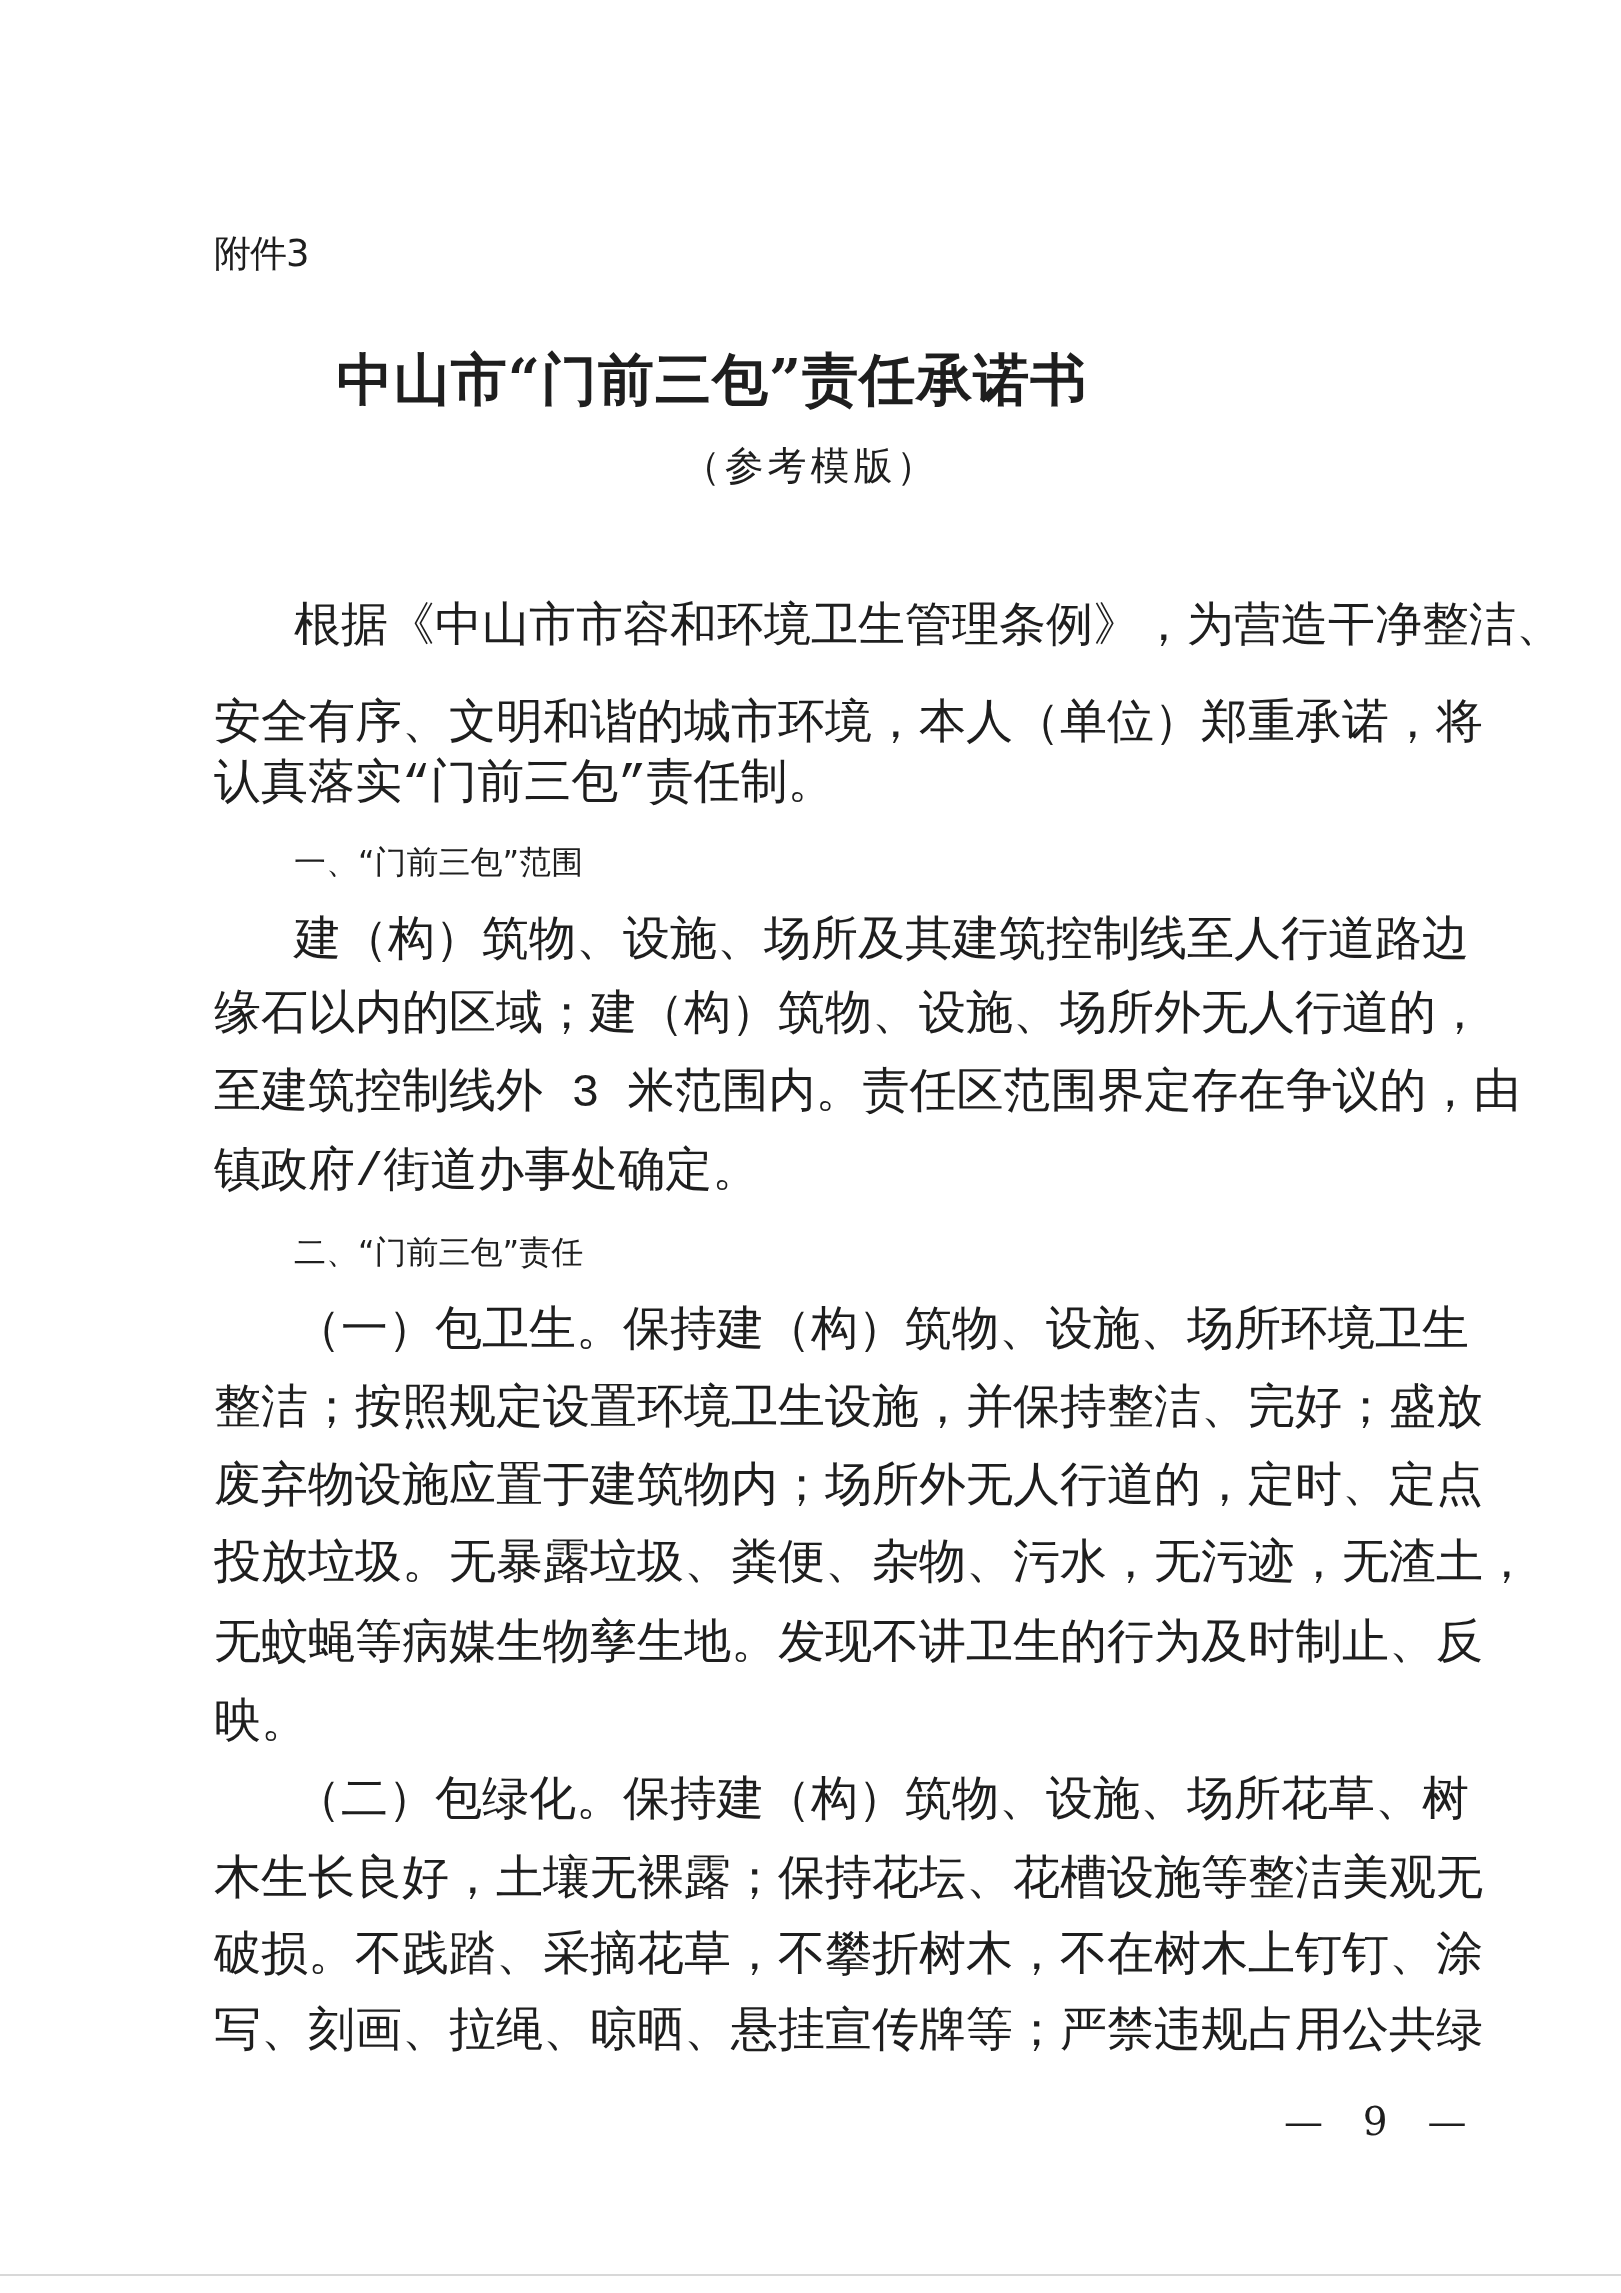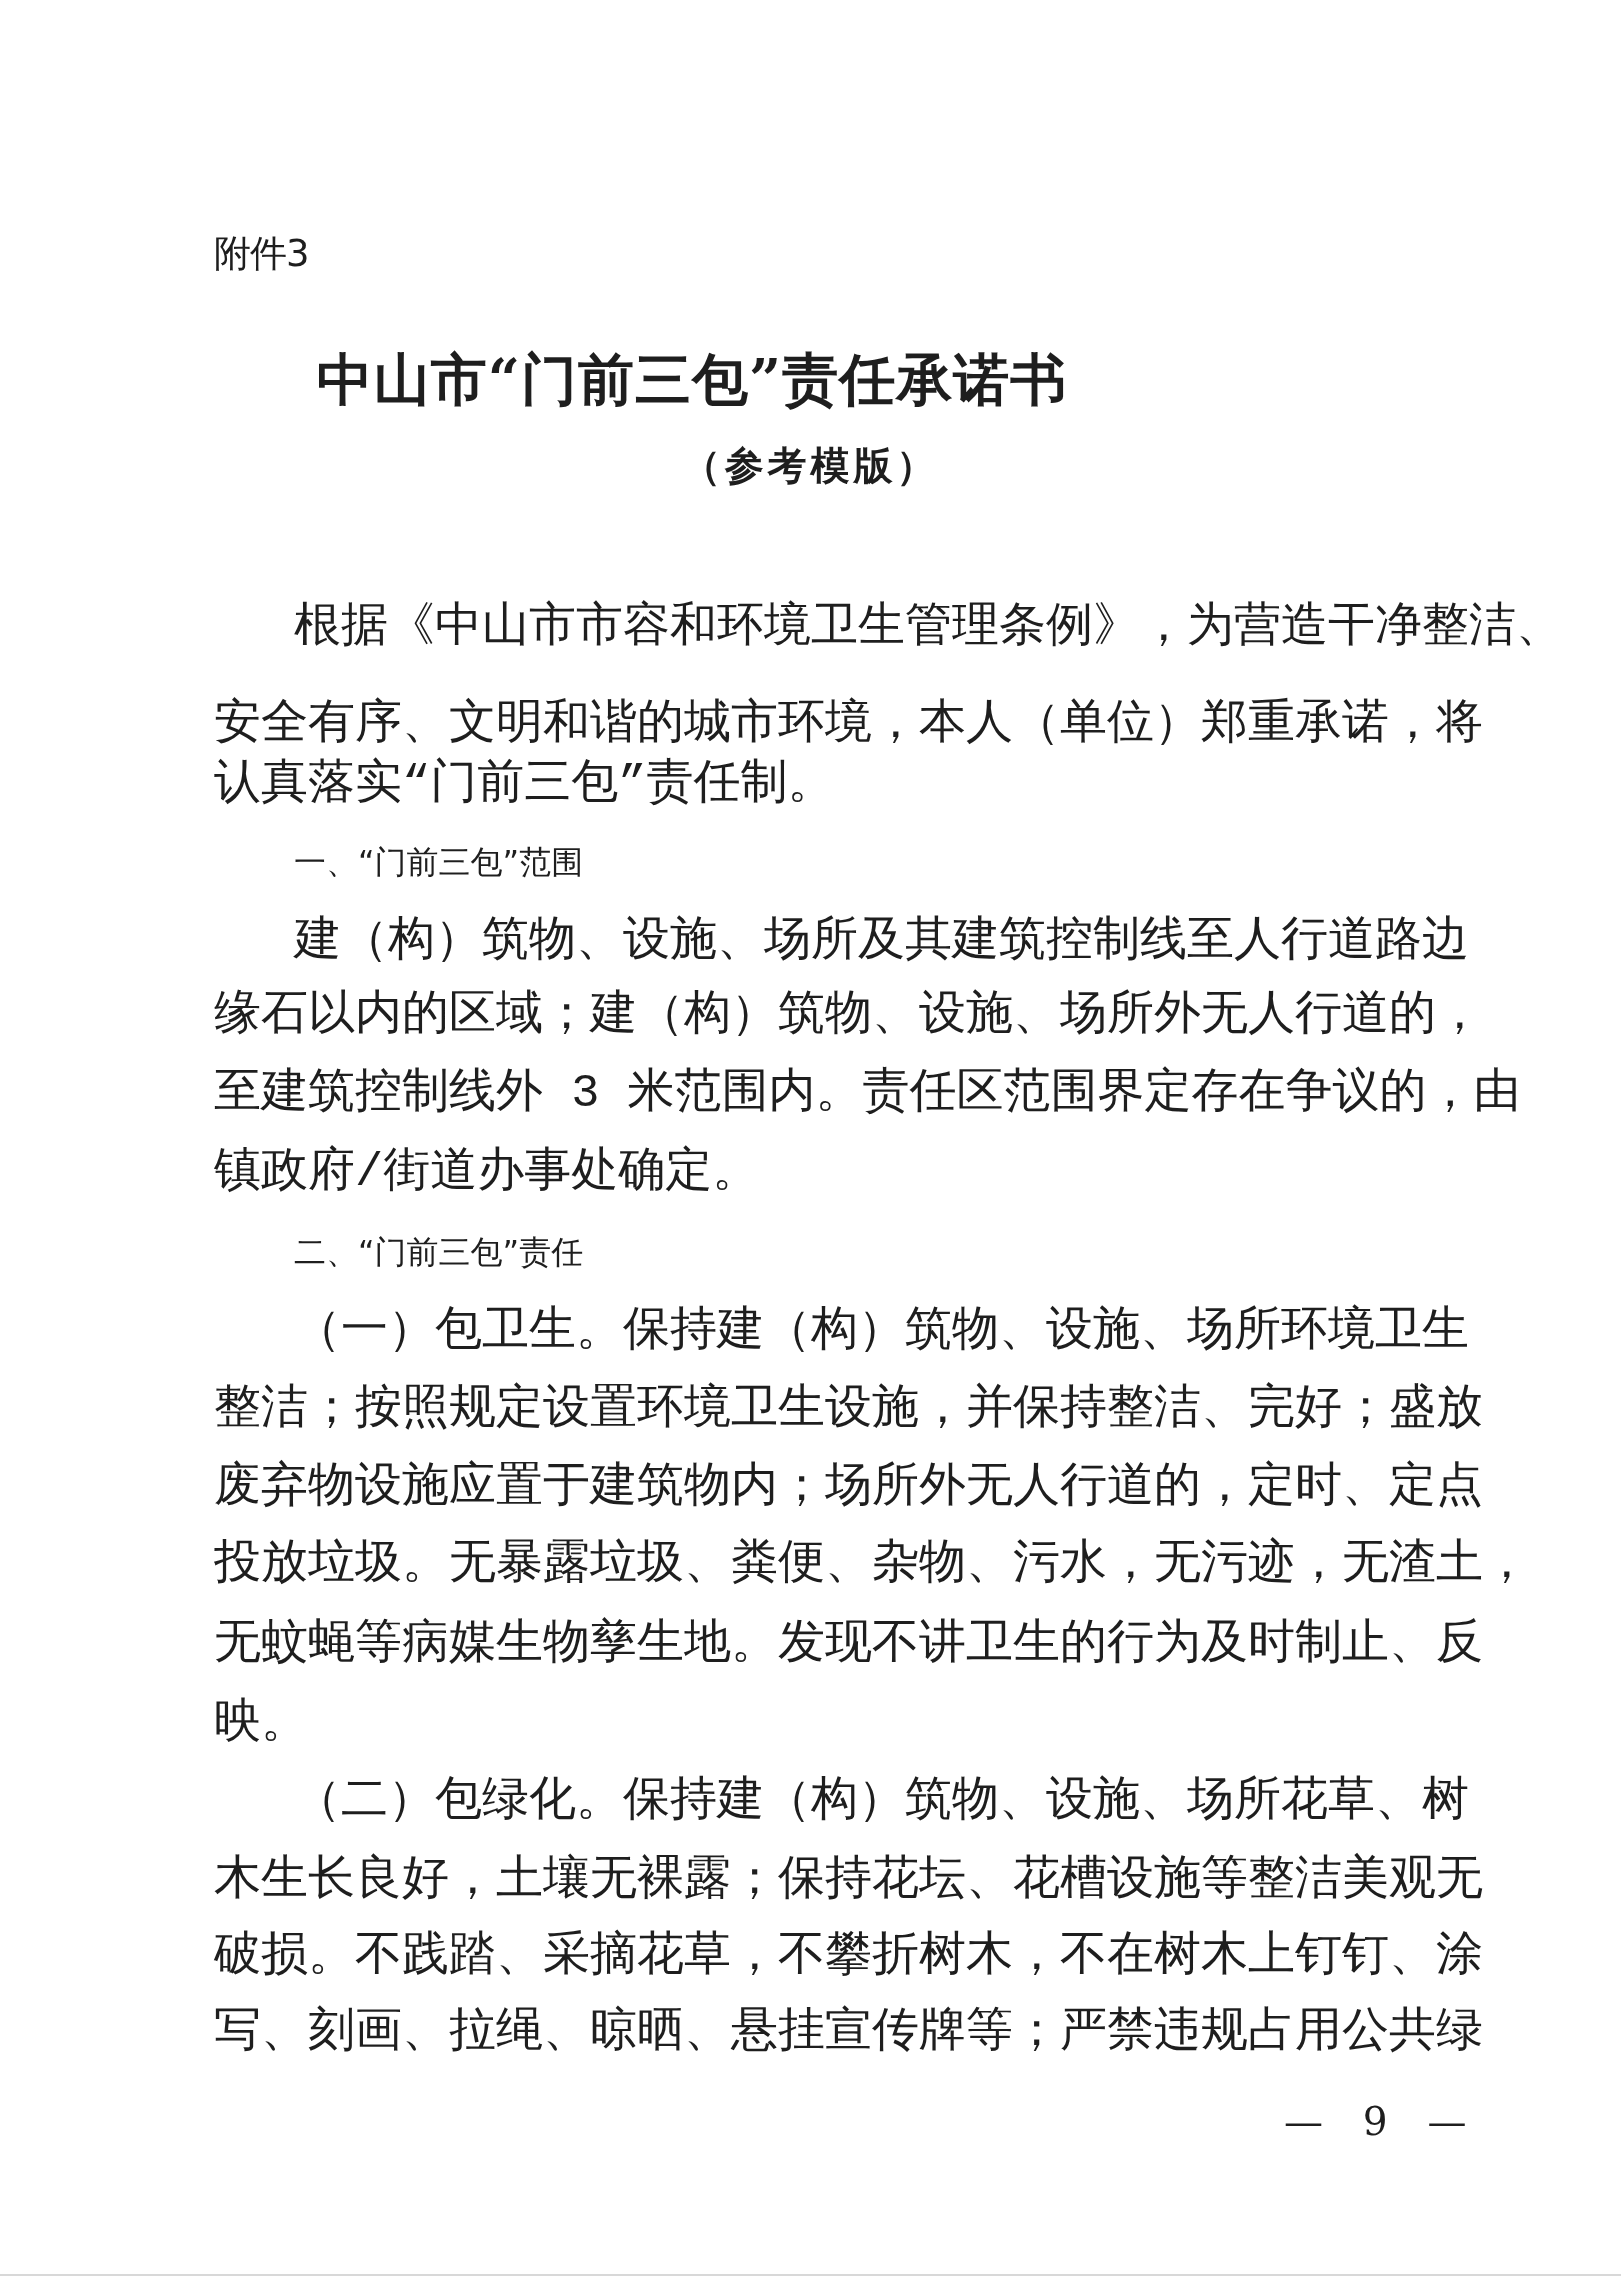--- a/index.html
+++ b/index.html
@@ -1,20 +1,20 @@
 <!DOCTYPE html>
 <html><head>
 <meta charset="utf-8">
 <style>
   html, body { margin: 0; padding: 0; background: #ffffff; }
   body { width: 1621px; height: 2294px; position: relative; overflow: hidden; color: #1e1e1e; }
   .abs { position: absolute; white-space: nowrap; }
   .attach { left: 214px; top: 208px; font-family: "DejaVu Sans", sans-serif; font-size: 37px; letter-spacing: -1px; margin-top: 21px; }
-  .title { left: 0; width: 1384px; top: 343px; text-align: center; font-family: "DejaVu Serif", serif; font-weight: bold; font-size: 56px; letter-spacing: 1px; }
-  .subtitle { left: 0; width: 1621px; top: 439px; text-align: center; font-family: "DejaVu Serif", serif; font-size: 39px; letter-spacing: 3.9px; font-weight: bold; }
+  .title { left: 0; width: 1384px; top: 343px; text-align: center; font-family: "DejaVu Serif", serif; font-weight: bold; font-size: 56px; letter-spacing: 1px; padding-left: 20px; }
+  .subtitle { left: 0; width: 1621px; top: 439px; text-align: center; font-family: "DejaVu Serif", serif; font-size: 39px; letter-spacing: 3.9px; }
   .line { left: 214px; width: 1194px; font-family: Liberation Mono, monospace; font-size: 47px; height: 59px; line-height: 59px; text-align: justify; text-align-last: justify; }
   .line.last { text-align-last: left; }
   .line.indent { left: 294px; width: 1113px; }
   .heading { left: 294px; font-family: "DejaVu Sans", sans-serif; font-size: 32px; height: 59px; line-height: 59px; }
   .pagenum { left: 1284px; top: 2099px; font-family: "DejaVu Serif", serif; font-size: 39px; letter-spacing: 13.7px; }
   .scanline { left: 0; top: 2274px; width: 1621px; height: 2px; background: #d8d8d8; }
 </style>
 </head>
 <body>
 

